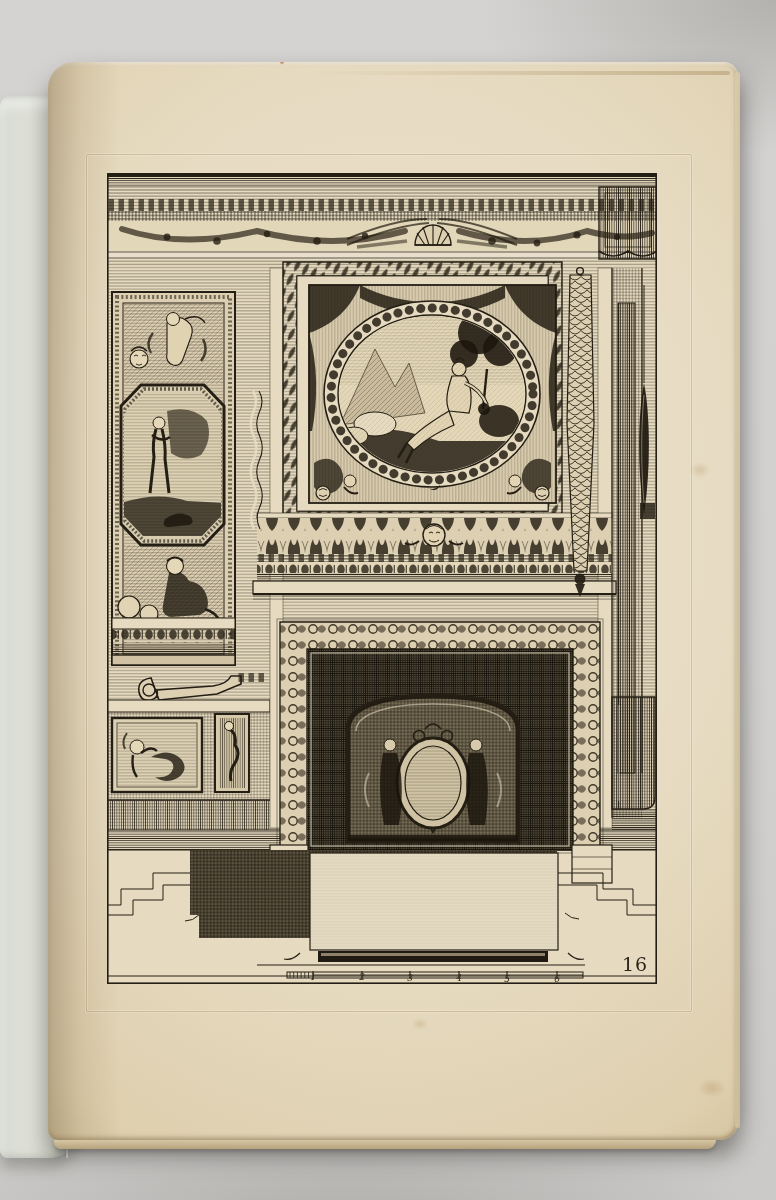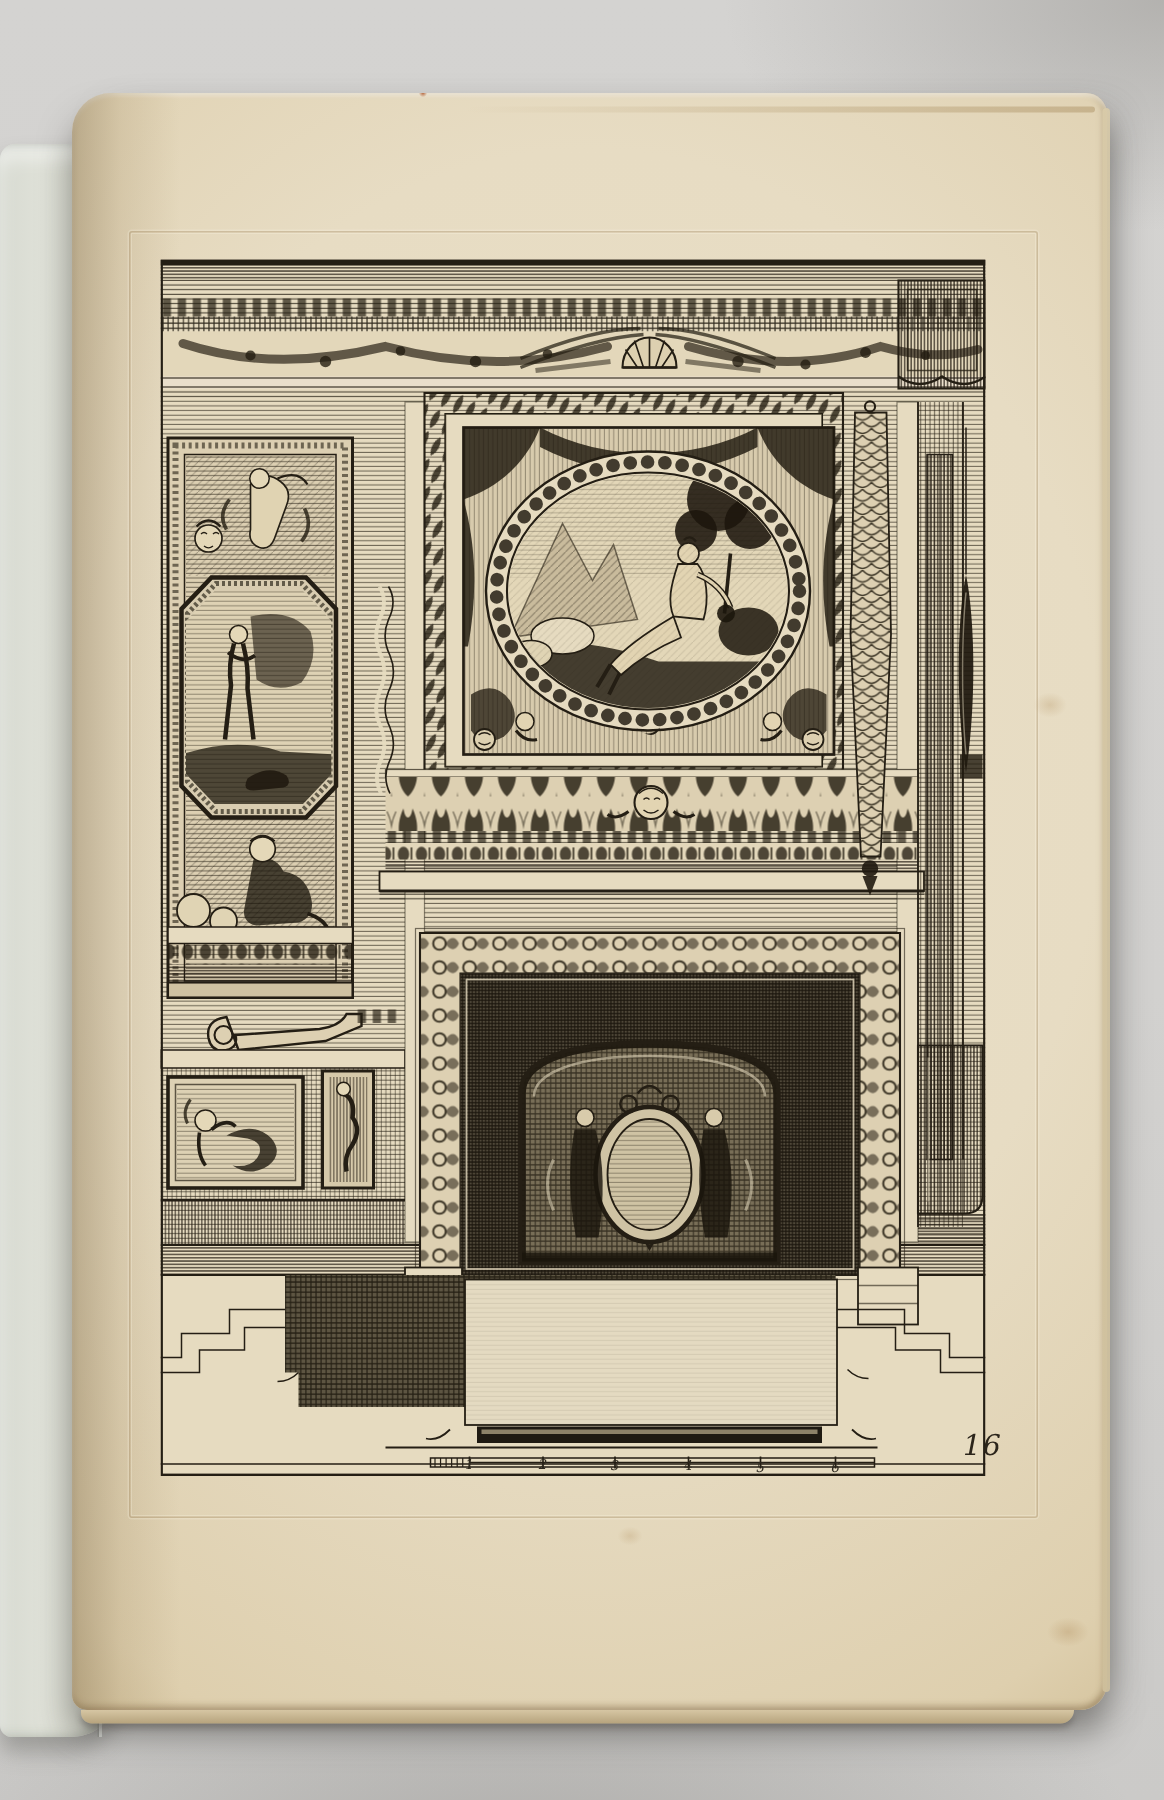--- a/index.html
+++ b/index.html
@@ -44,22 +44,22 @@
      radial-gradient(14px 10px at 472px 240px, rgba(176,142,92,.25), rgba(176,142,92,0) 70%),
      radial-gradient(10px 8px at 592px 276px, rgba(176,142,92,.3), rgba(176,142,92,0) 70%),
      radial-gradient(16px 12px at 652px 408px, rgba(176,142,92,.28), rgba(176,142,92,0) 70%),
      radial-gradient(20px 14px at 664px 1026px, rgba(170,132,80,.3), rgba(170,132,80,0) 70%),
      radial-gradient(12px 9px at 372px 962px, rgba(176,142,92,.25), rgba(176,142,92,0) 70%),
      radial-gradient(9px 7px at 120px 118px, rgba(176,142,92,.22), rgba(176,142,92,0) 70%);}
   .etching{position:absolute;left:59px;top:111px;width:550px;height:811px;}
   
   .scale-num{position:absolute;transform:translateX(-50%);font-style:italic;font-size:9px;
      color:#2f2a20;line-height:1;letter-spacing:0;}
-  .plate-number{position:absolute;left:622px;top:952px;font-style:italic;font-size:19px;
-     color:#2b251b;letter-spacing:1px;margin-left:20px;}
+  .plate-number{position:absolute;left:622px;top:952px;font-size:19px;
+     color:#2b251b;letter-spacing:1px;}
 </style>
 </head>
 <body>
 
 <div id="stage">
 
   <div class="facing-pages"></div>
 
   <div class="page">
     <div class="gutter-shade"></div>

